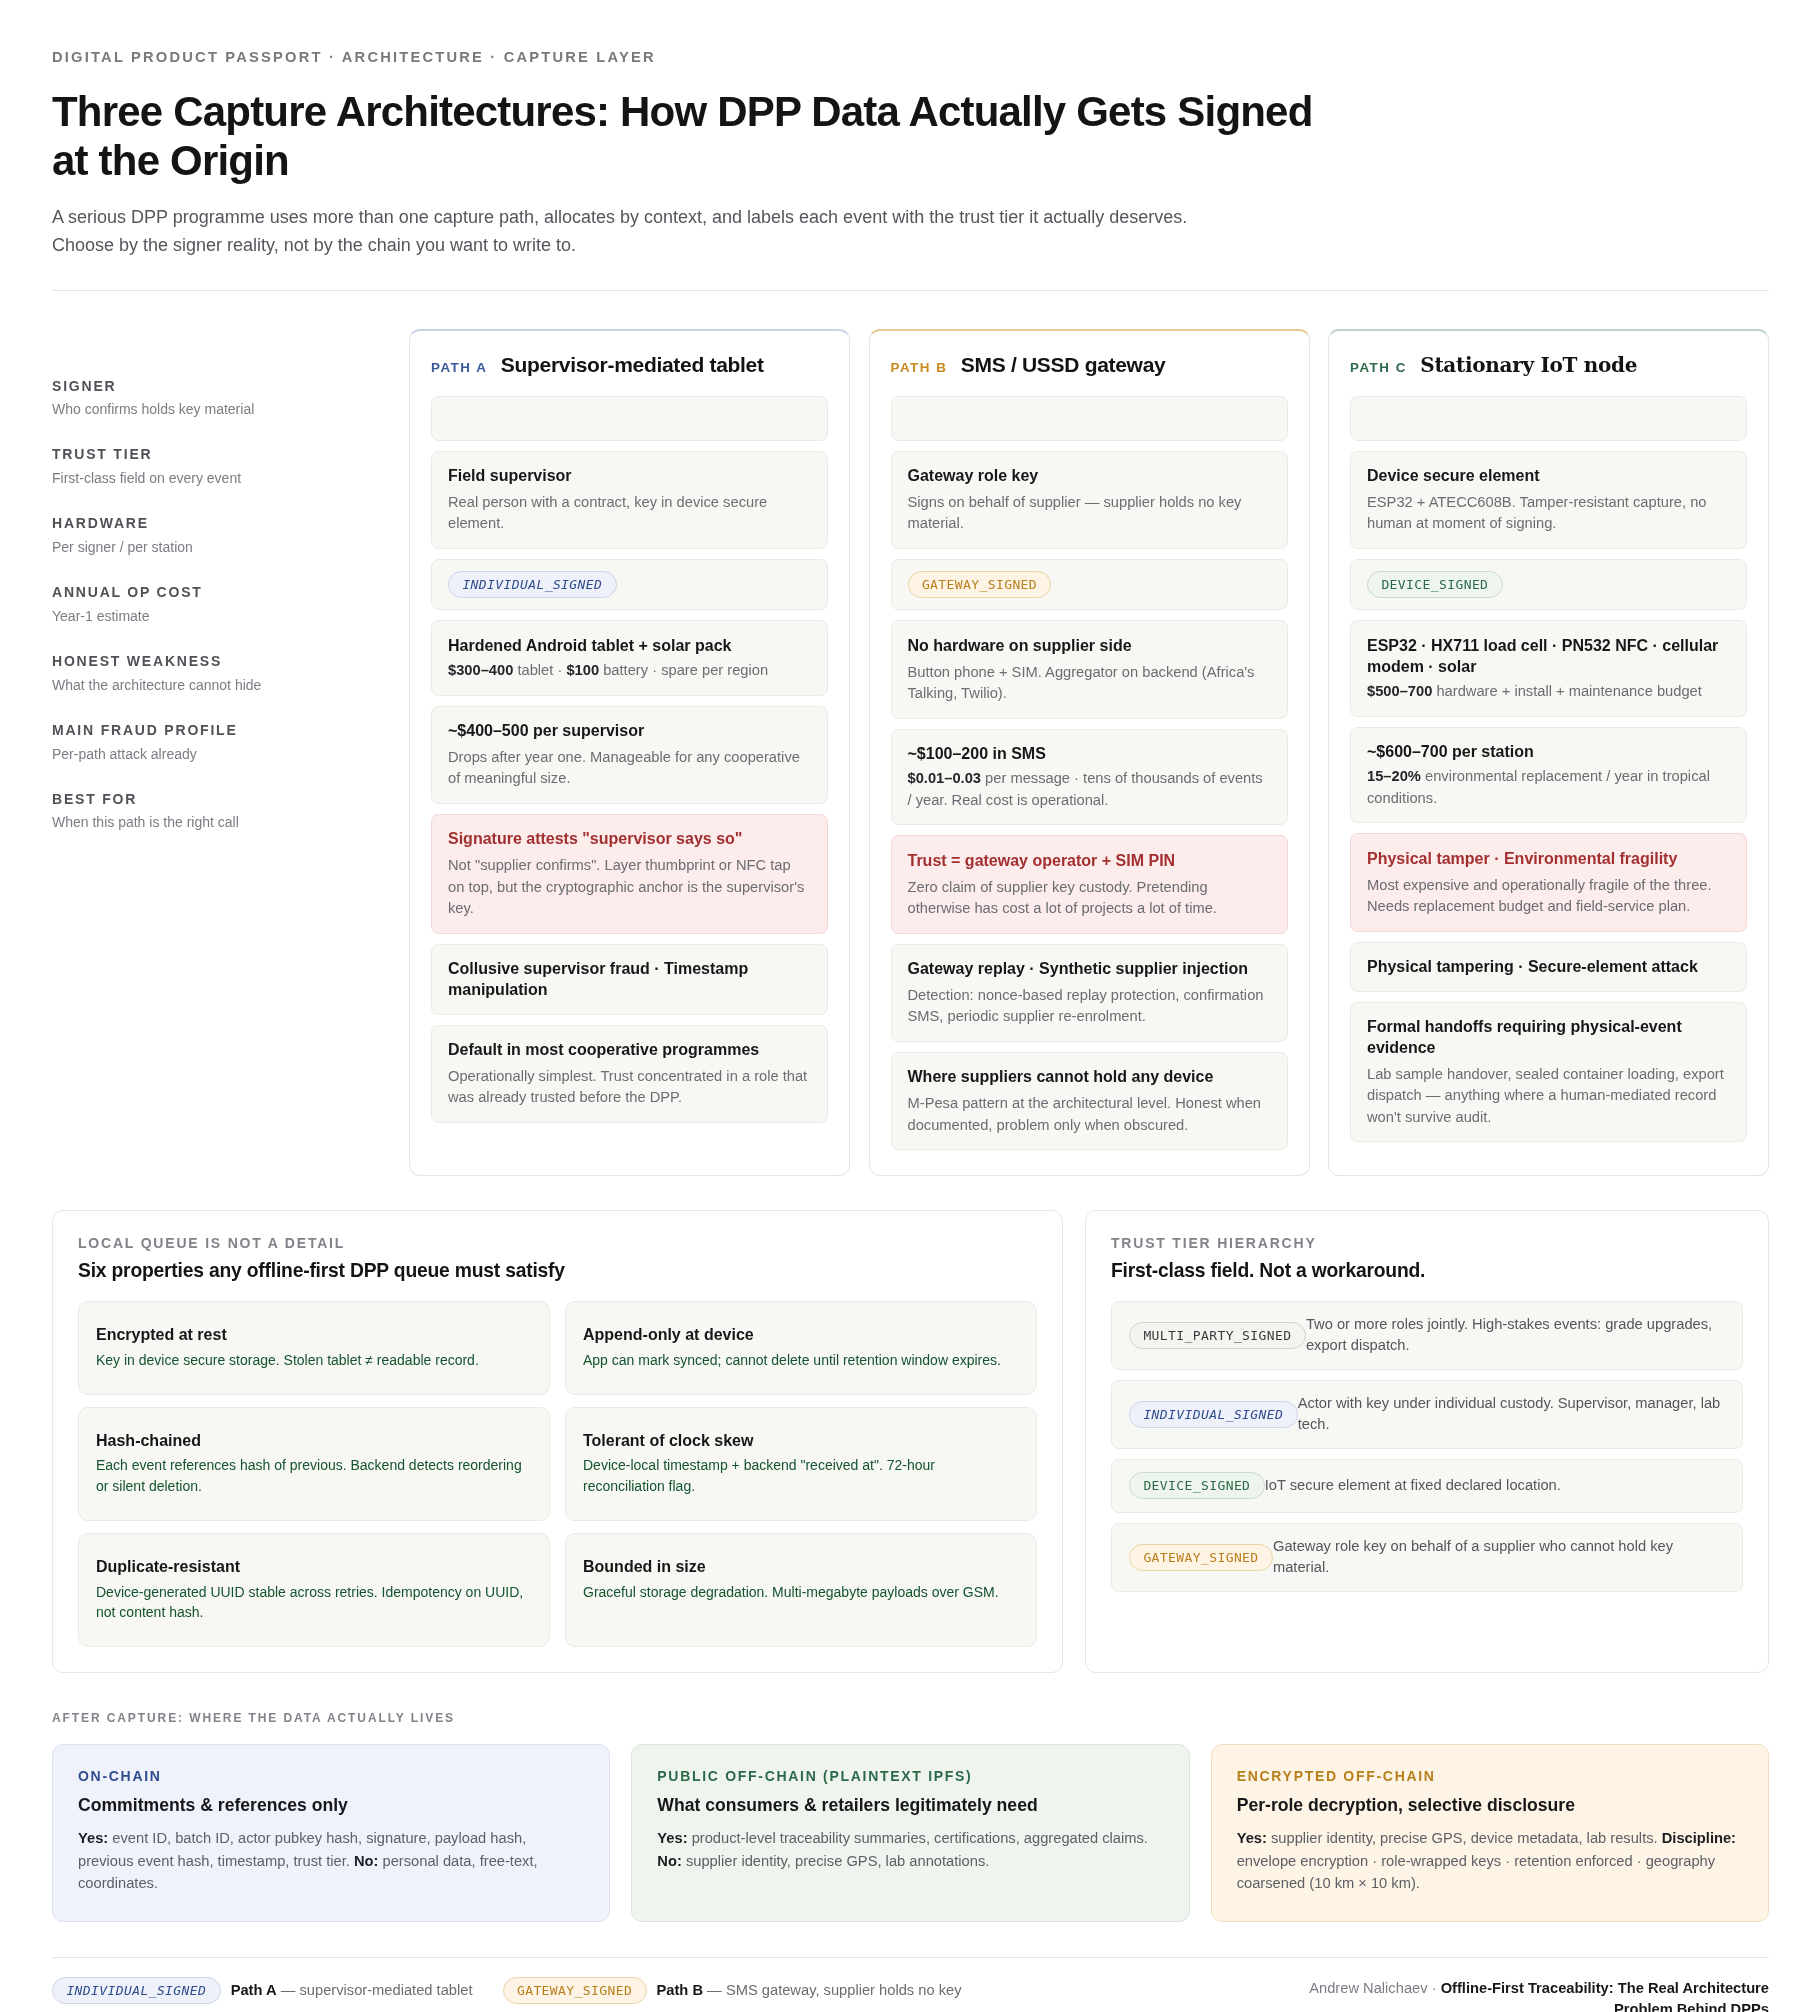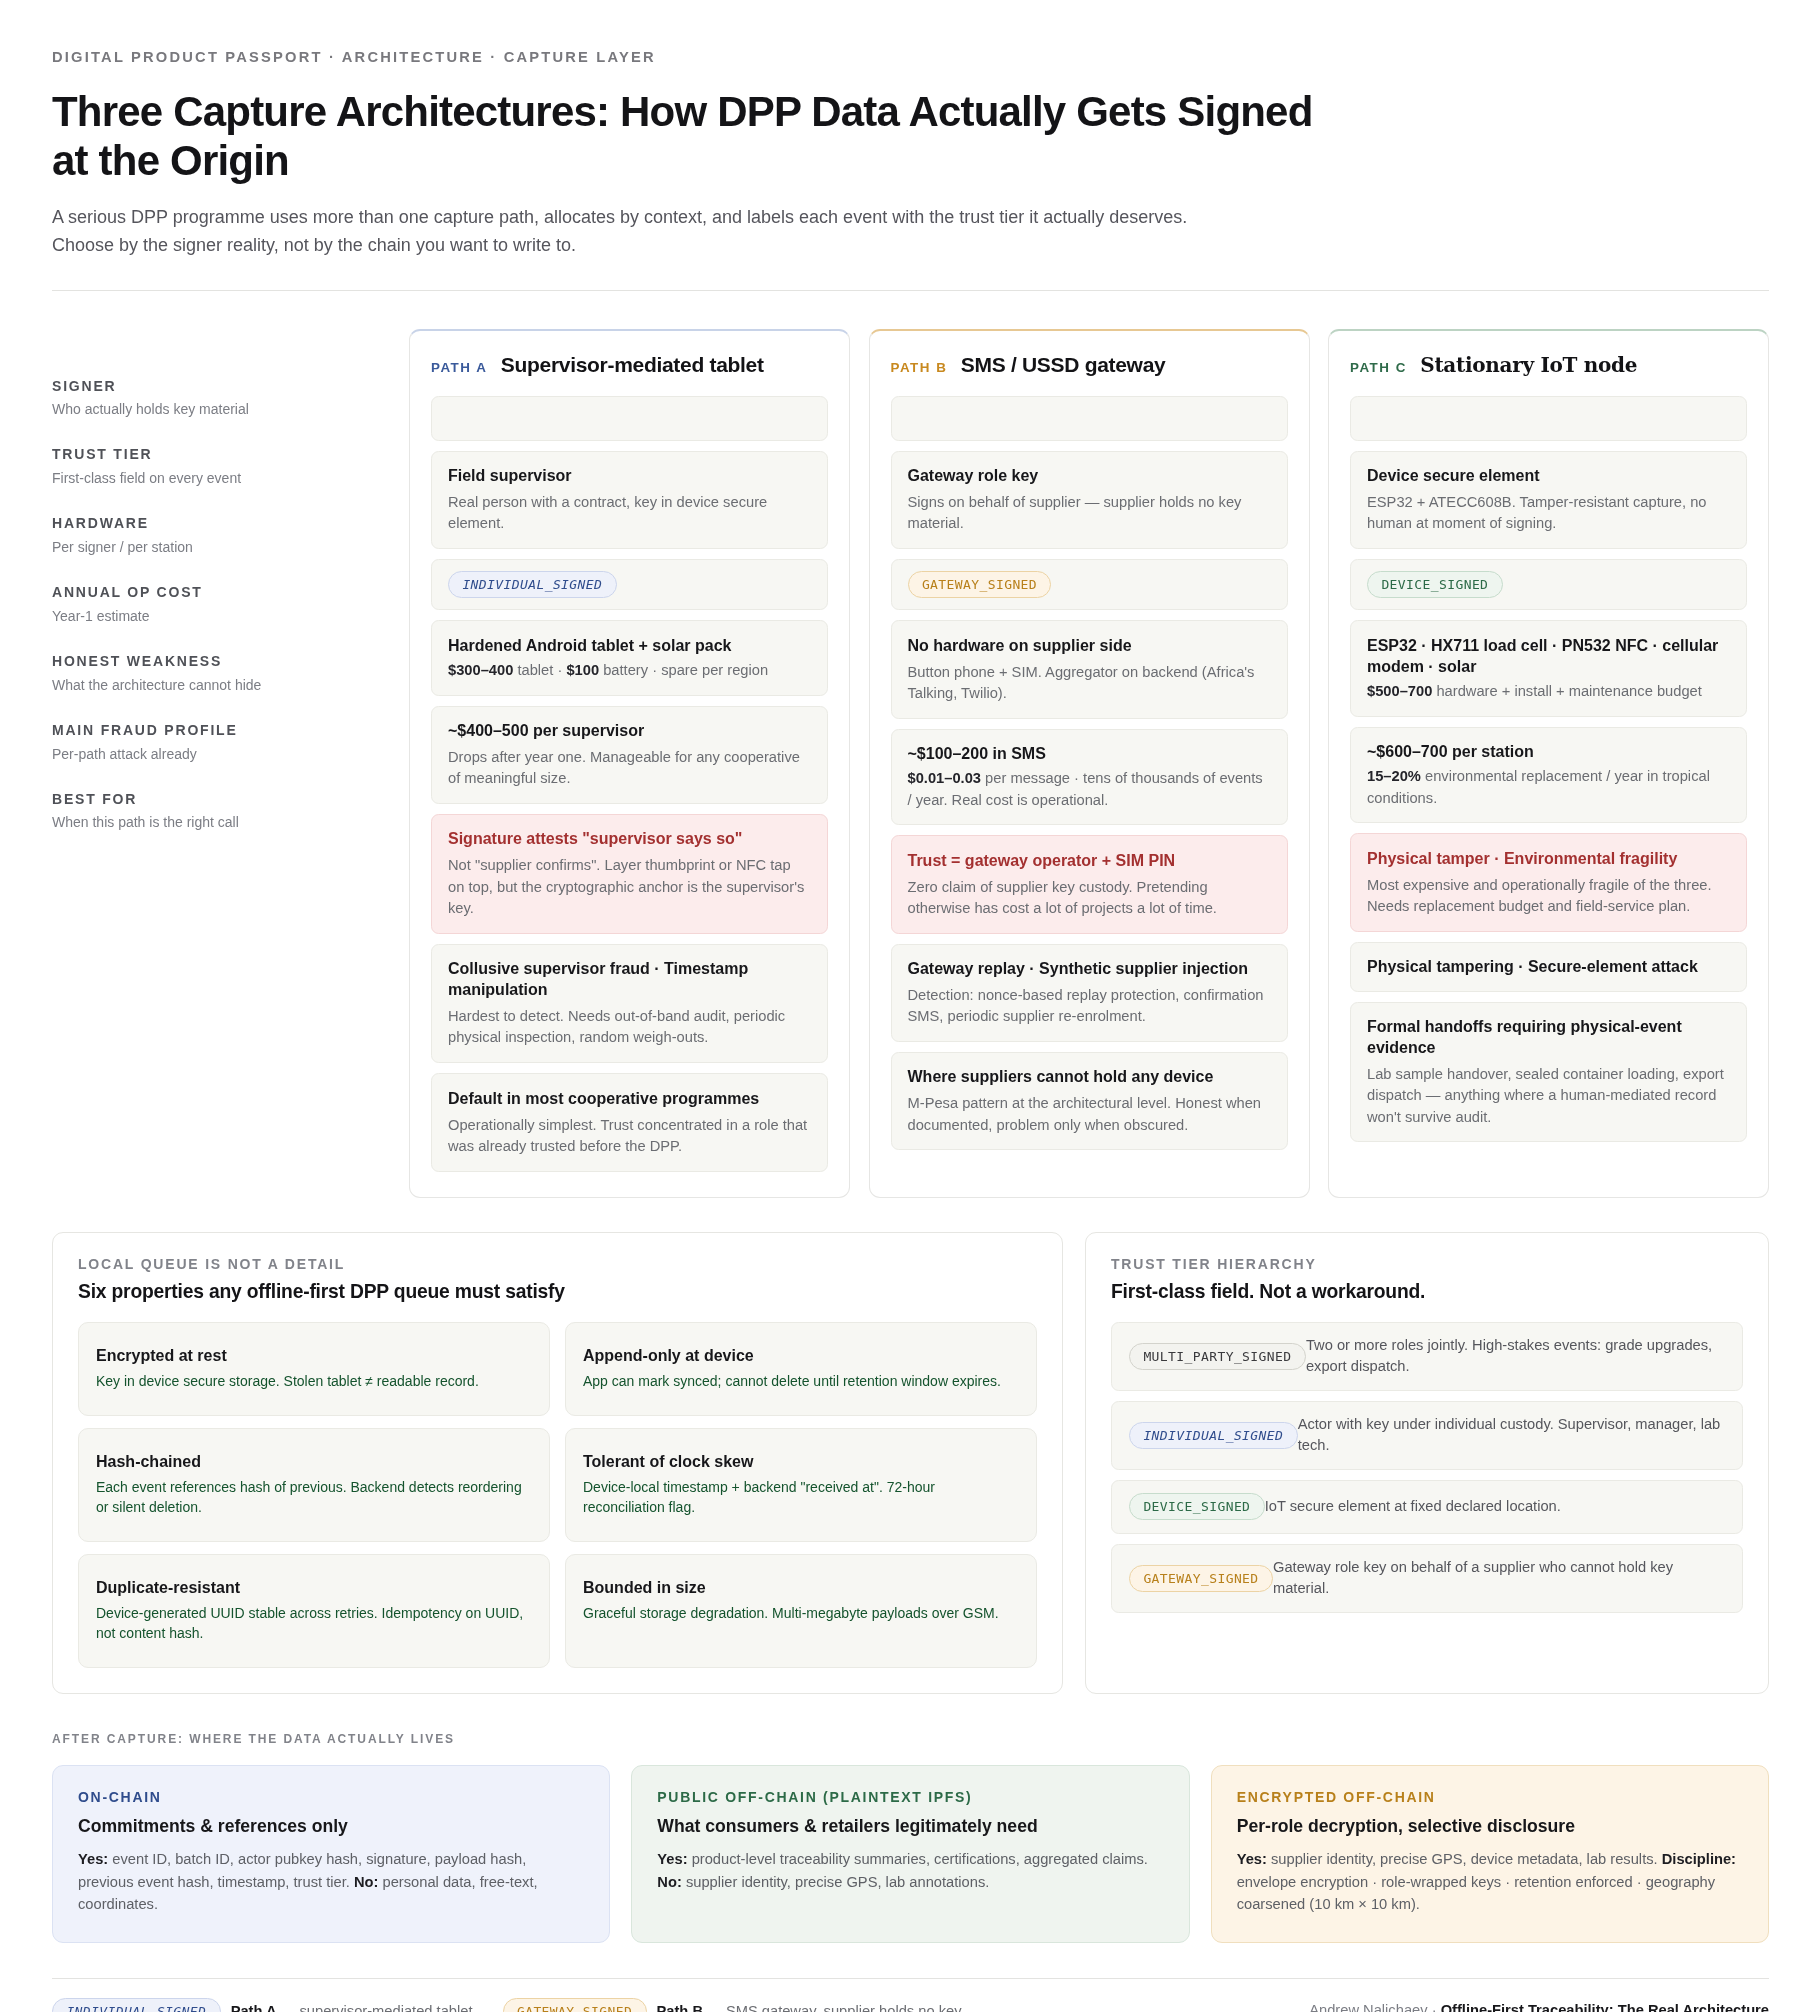--- a/index.html
+++ b/index.html
@@ -151,21 +151,21 @@
     <div class="eyebrow">DIGITAL PRODUCT PASSPORT · ARCHITECTURE · CAPTURE LAYER</div>
     <h1 class="title">Three Capture Architectures: How DPP Data Actually Gets Signed at the Origin</h1>
     <div class="deck">A serious DPP programme uses more than one capture path, allocates by context, and labels each event with the trust tier it actually deserves. Choose by the signer reality, not by the chain you want to write to.</div>
   </div>
   <div class="rule"></div>
 
   <div class="matrix">
     <div class="rowlabels">
       <div class="rowlabel">
         <div class="rl-t">SIGNER</div>
-        <div class="rl-s">Who actually holds key material</div>
+        <div class="rl-s">Who confirms holds key material</div>
       </div>
       <div class="rowlabel">
         <div class="rl-t">TRUST TIER</div>
         <div class="rl-s">First-class field on every event</div>
       </div>
       <div class="rowlabel">
         <div class="rl-t">HARDWARE</div>
         <div class="rl-s">Per signer / per station</div>
       </div>
       <div class="rowlabel">
@@ -208,21 +208,20 @@
         <div class="cell">
           <div class="ct">~$400–500 per supervisor</div>
           <div class="cs">Drops after year one. Manageable for any cooperative of meaningful size.</div>
         </div>
         <div class="cell weak">
           <div class="ct">Signature attests "supervisor says so"</div>
           <div class="cs">Not "supplier confirms". Layer thumbprint or NFC tap on top, but the cryptographic anchor is the supervisor's key.</div>
         </div>
         <div class="cell">
           <div class="ct">Collusive supervisor fraud · Timestamp manipulation</div>
-          <div class="cs">Hardest to detect. Needs out-of-band audit, periodic physical inspection, random weigh-outs.</div>
         </div>
         <div class="cell">
           <div class="ct">Default in most cooperative programmes</div>
           <div class="cs">Operationally simplest. Trust concentrated in a role that was already trusted before the DPP.</div>
         </div>
       </div>
 
       <div class="col b">
         <div class="colhead">
           <span class="pathtag">PATH B</span>

